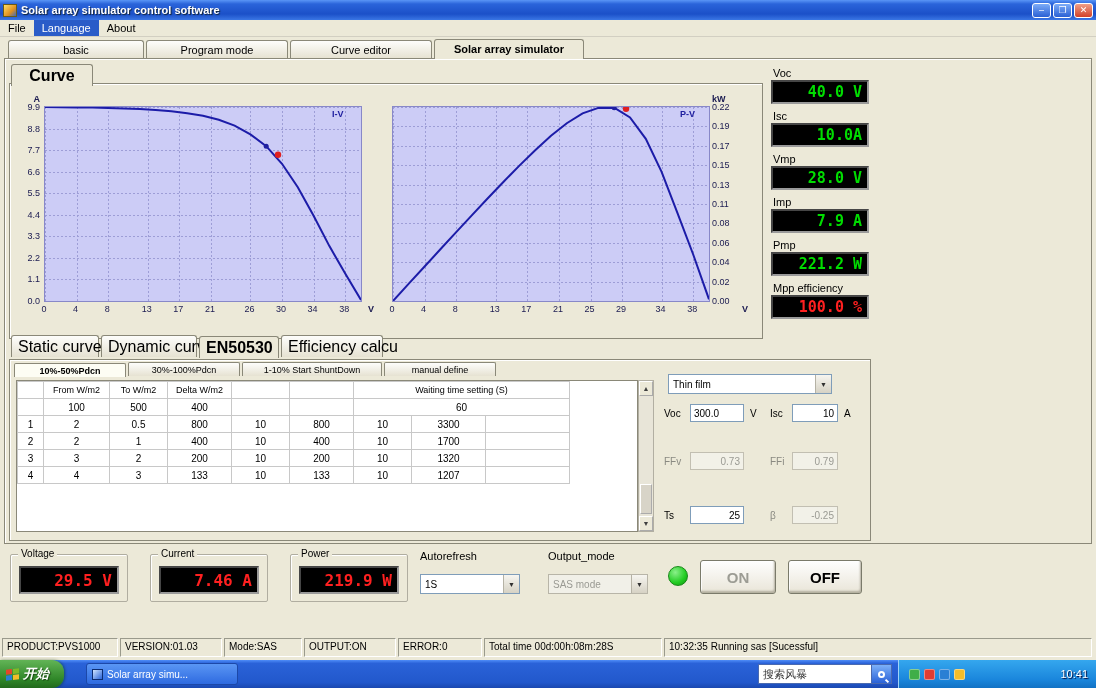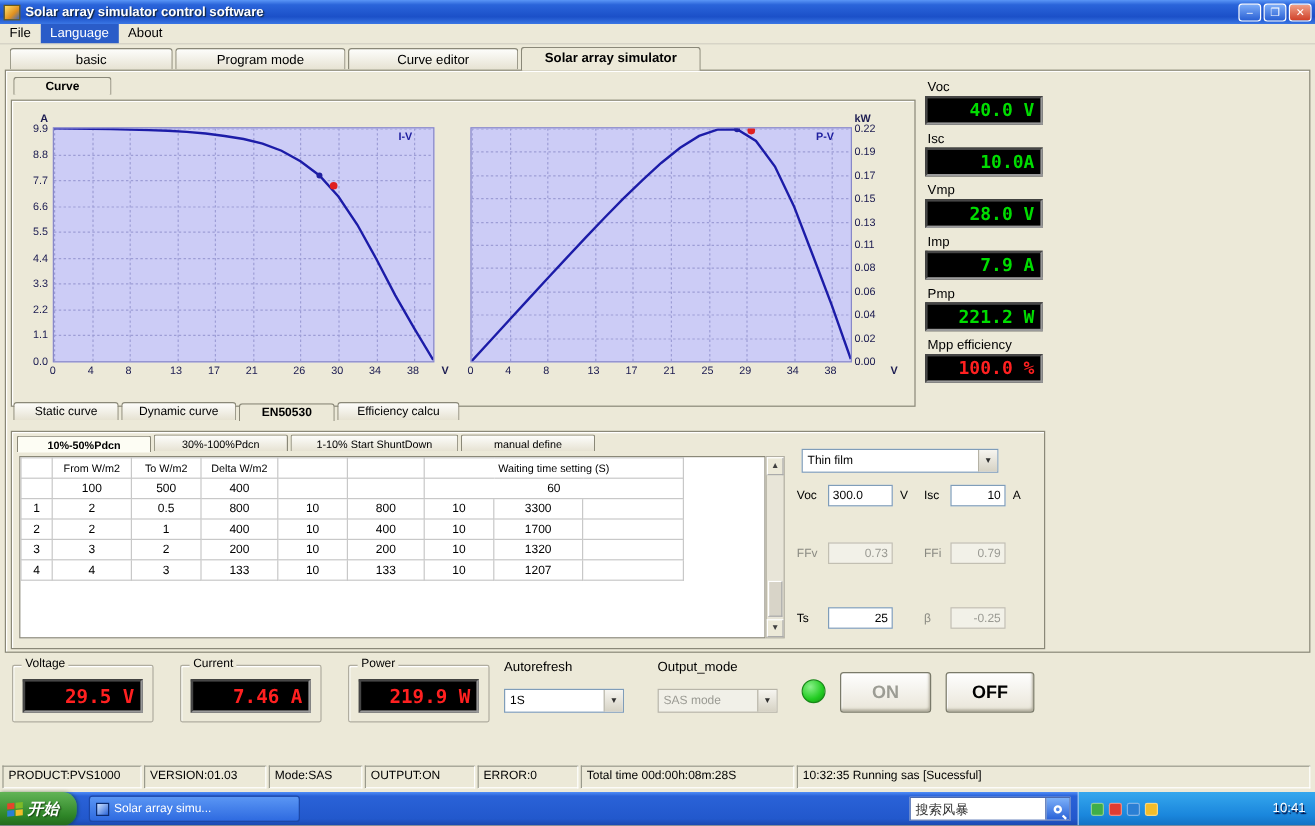--- a/index.html
+++ b/index.html
@@ -21,21 +21,21 @@
   .menubar{position:absolute;left:0;top:20px;right:0;height:17px;background:#ece9d8;border-bottom:1px solid #d2cfc2;
     display:flex;align-items:stretch;font-size:11px;}
   .menu-item{padding:2px 8px 1px;}
   .menu-item.sel{background:#2a5cc8;color:#fff;}
 
   
   .tabs{position:absolute;display:flex;align-items:flex-end;}
   .tab{border:1px solid #8a8878;border-bottom:none;border-radius:3px 3px 0 0;margin-right:2px;
     background:linear-gradient(#fdfdfb,#e6e2d2);font-size:11px;text-align:center;padding:3px 8px 2px;white-space:nowrap;}
   .tab.active{background:#ece9d8;font-weight:bold;position:relative;z-index:5;padding-bottom:4px;margin-bottom:-1px;}
-  .tabs.small .tab{font-size:10px;padding:2px 6px 1px;}
+  .tabs.small .tab{font-size:16px;padding:2px 6px 1px;}
   .tabs.tiny .tab{font-size:9px;padding:2px 4px 1px;border-radius:2px 2px 0 0;}
   .tabs.tiny .tab.active{background:#fdfdf4;}
 
   
   .panel{position:absolute;background:#ece9d8;border:1px solid #8a8878;box-shadow:inset 1px 1px 0 #ffffff;}
 
   
   .chart{position:absolute;top:8px;height:240px;}
   .plot{position:absolute;background:#ccccf6;border:1px solid #8888c8;}
   .plot svg{position:absolute;left:0;top:0;}
@@ -94,21 +94,21 @@
 
   
   .taskbar{position:absolute;left:0;top:660px;right:0;height:28px;
     background:linear-gradient(180deg,#4f8df8 0%,#2a62d8 12%,#2258cc 80%,#1a48b0 100%);display:flex;align-items:center;}
   .startbtn{height:28px;width:64px;display:flex;align-items:center;gap:4px;padding:0 8px 0 6px;
     background:linear-gradient(180deg,#62b456,#2f8628 70%,#226a1c);border-radius:0 12px 12px 0;
     box-shadow:1px 0 3px #00330077;}
   .startbtn .start-label{color:#fff;font-size:13px;font-weight:bold;font-style:italic;text-shadow:1px 1px 1px #1a4a14;}
   .winflag{display:grid;grid-template-columns:6px 6px;grid-auto-rows:5px;gap:1px;transform:skewY(-6deg);}
   .winflag span{display:block;}
-  .taskbtn{height:22px;width:176px;margin-left:10px;display:flex;align-items:center;gap:4px;padding:0 5px;
+  .taskbtn{height:22px;width:152px;margin-left:22px;display:flex;align-items:center;gap:4px;padding:0 5px;
     background:linear-gradient(#5a96f4,#2e6ae0);border:1px solid #1c48a8;border-radius:3px;color:#fff;font-size:10px;
     white-space:nowrap;overflow:hidden;}
   .task-icon{width:11px;height:11px;background:linear-gradient(135deg,#cfe4ff,#2a64d8);border:1px solid #0c2c70;}
   .search-band{position:absolute;left:758px;top:4px;width:134px;height:20px;background:#fff;border:1px solid #4a6ab0;
     display:flex;align-items:center;font-size:11px;color:#333;padding-left:4px;}
   .mag-btn{margin-left:auto;width:20px;height:100%;background:linear-gradient(#7cb0f8,#2a62d8);
     display:flex;align-items:center;justify-content:center;border-left:1px solid #4a6ab0;}
   .mag-glass{width:7px;height:7px;border:2px solid #fff;border-radius:50%;position:relative;}
   .mag-glass::after{content:"";position:absolute;width:2px;height:4px;background:#fff;left:6px;top:6px;transform:rotate(-45deg);}
   .tray{position:absolute;right:0;top:0;height:28px;left:898px;display:flex;align-items:center;gap:4px;padding:0 8px 0 10px;

